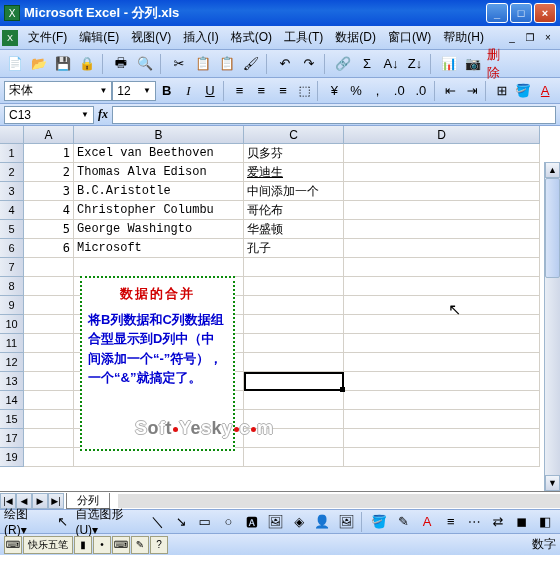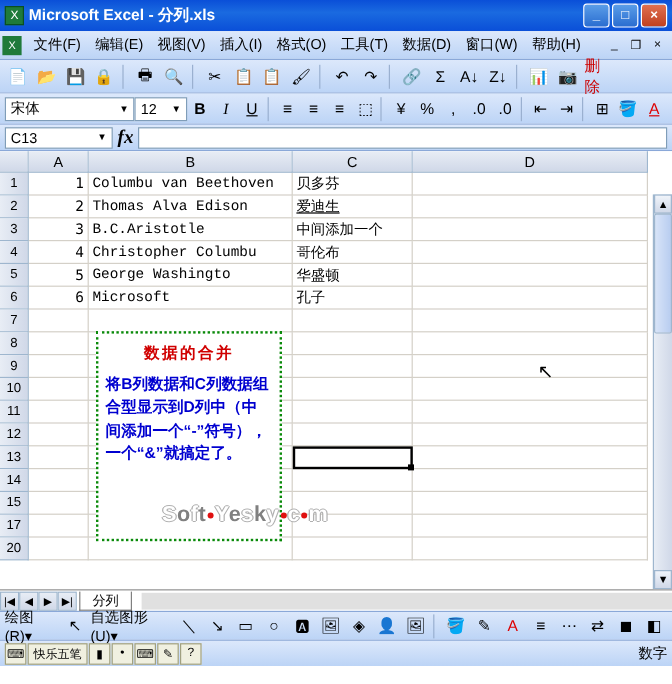--- a/index.html
+++ b/index.html
@@ -22,21 +22,21 @@
 .tbtn { width: 22px; height: 22px; display: flex; align-items: center; justify-content: center; border: 1px solid transparent; font-size: 13px; }
 .tsep { width: 4px; height: 20px; border-left: 1px solid #9ab0d0; margin: 0 2px; }
 
 .fmtbar { height: 26px; background: linear-gradient(#dce8fb, #bcd4f6); border-bottom: 1px solid #8aa8d8; display: flex; align-items: center; padding: 0 4px; gap: 0; }
 .combo { height: 20px; background: #fff; border: 1px solid #7f9db9; display: flex; align-items: center; padding: 0 4px; font-size: 12px; }
 .combo .dd { margin-left: auto; font-size: 8px; color: #000; padding-left: 4px; }
 
 .namefx { height: 22px; background: linear-gradient(#dce8fb, #bcd4f6); border-bottom: 1px solid #8aa8d8; display: flex; align-items: center; padding: 8px 4px; gap: 4px; }
 .namebox { width: 90px; height: 18px; background: #fff; border: 1px solid #7f9db9; padding: 0 4px; display: flex; align-items: center; }
 .namebox .dd { margin-left: auto; font-size: 8px; }
-.fxicon { font-style: italic; font-family: serif; font-weight: bold; font-size: 16px; }
+.fxicon { font-style: italic; font-family: serif; font-weight: bold; font-size: 12px; }
 .fxinput { flex: 1; height: 18px; background: #fff; border: 1px solid #7f9db9; }
 
 .grid-area { position: relative; height: 365px; background: #fff; display: flex; flex-direction: column; }
 .colheads { display: flex; height: 18px; }
 .corner { width: 24px; height: 18px; background: linear-gradient(#e8edf5, #d0d8e8); border-right: 1px solid #9eb6ce; border-bottom: 1px solid #9eb6ce; }
 .colhead { height: 18px; background: linear-gradient(#e8edf5, #d0d8e8); border-right: 1px solid #9eb6ce; border-bottom: 1px solid #9eb6ce; display: flex; align-items: center; justify-content: center; font-size: 12px; }
 .rows { flex: 1; overflow: hidden; position: relative; }
 .row { display: flex; height: 19px; }
 .rowhead { width: 24px; background: linear-gradient(90deg, #e8edf5, #d0d8e8); border-right: 1px solid #9eb6ce; border-bottom: 1px solid #9eb6ce; display: flex; align-items: center; justify-content: center; font-size: 11px; }
 .cell { border-right: 1px solid #d4d0c8; border-bottom: 1px solid #d4d0c8; padding: 1px 3px; font-size: 12px; display: flex; align-items: center; overflow: hidden; white-space: nowrap; }
@@ -182,21 +182,21 @@
         <div class="colhead" style="width: 50px;">A</div>
         <div class="colhead" style="width: 170px;">B</div>
         <div class="colhead" style="width: 100px;">C</div>
         <div class="colhead" style="width: 196px;">D</div>
       </div>
   </div>
   <div class="rows" id="rows">
     <div class="row">
         <div class="rowhead">1</div>
         <div class="cell num" style="width: 50px;">1</div>
-        <div class="cell en" style="width: 170px;">Columbu van Beethoven</div>
+        <div class="cell en" style="width: 170px;">Excel van Beethoven</div>
         <div class="cell" style="width: 100px;">贝多芬</div>
         <div class="cell" style="width: 196px;"></div>
       </div>
       <div class="row">
         <div class="rowhead">2</div>
         <div class="cell num" style="width: 50px;">2</div>
         <div class="cell en" style="width: 170px;">Thomas Alva Edison</div>
         <div class="cell" style="width: 100px; text-decoration: underline;">爱迪生</div>
         <div class="cell" style="width: 196px;"></div>
       </div>
@@ -292,21 +292,21 @@
         <div class="cell" style="width: 196px;"></div>
       </div>
       <div class="row">
         <div class="rowhead">17</div>
         <div class="cell num" style="width: 50px;"></div>
         <div class="cell en" style="width: 170px;"></div>
         <div class="cell" style="width: 100px;"></div>
         <div class="cell" style="width: 196px;"></div>
       </div>
       <div class="row">
-        <div class="rowhead">20</div>
+        <div class="rowhead">19</div>
         <div class="cell num" style="width: 50px;"></div>
         <div class="cell en" style="width: 170px;"></div>
         <div class="cell" style="width: 100px;"></div>
         <div class="cell" style="width: 196px;"></div>
       </div>
       <div class="vscroll">
       <div class="up">▲</div>
       <div class="thumb"></div>
       <div class="down">▼</div>
     </div>

